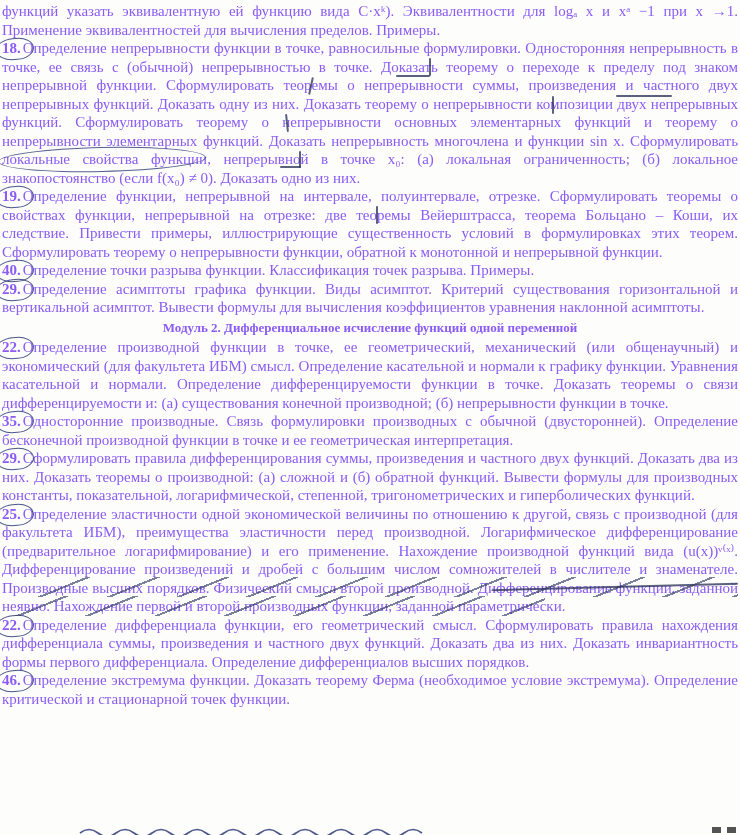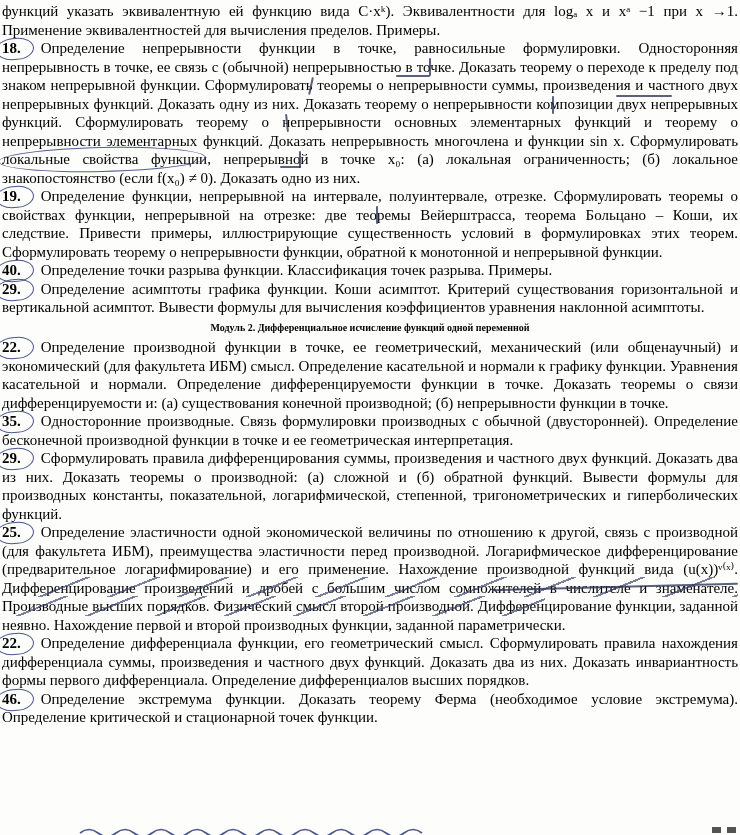--- a/index.html
+++ b/index.html
@@ -1,34 +1,34 @@
 <!DOCTYPE html>
 <html lang="ru"><head>
 <meta charset="utf-8">
 <style>
   html,body{margin:0;padding:0;background:#e8e8e8;}
   .page{
     position:relative;
     width:740px;height:835px;
     margin:0 auto;
     background:#fdfdfc;
-    color:#000000;
+    color:#8b5cf6;
     font-family:"Liberation Serif","DejaVu Serif",serif;
     font-size:15px;
     line-height:18.5px;
     overflow:hidden;
     box-sizing:border-box;
     padding:2px 2px 0 2px;
   }
   p.para{margin:0;text-align:justify;}
   .item{position:relative;}
-  .num{font-weight:700;padding-right:20px;}
+  .num{font-weight:700;padding-right:2px;}
   .module{
     text-align:center;font-weight:700;margin:2px 0 1px 0;
-    font-size:10px;line-height:18.5px;
+    font-size:13px;line-height:18.5px;
   }
   
   .pen{position:absolute;pointer-events:none;z-index:3;}
   .pen-ellipse{
     position:absolute;left:-6px;top:-1px;width:36px;height:20px;
     border:1.8px solid rgba(44,58,118,.85);
     border-radius:50% / 55%;
     transform:rotate(-5deg);
     pointer-events:none;z-index:3;
   }
@@ -62,21 +62,21 @@
     <b class="num">19.</b><span>Определение функции, непрерывной на интервале, полуинтервале, отрезке. Сформулировать теоремы о свойствах функции, непрерывной на отрезке: две теоремы Вейерштрасса, теорема Больцано – Коши, их следствие. Привести примеры, иллюстрирующие существенность условий в формулировках этих теорем. Сформулировать теорему о непрерывности функции, обратной к монотонной и непрерывной функции.</span>
   </p>
 
   <p class="para item">
     <span class="pen-ellipse"></span>
     <b class="num">40.</b><span>Определение точки разрыва функции. Классификация точек разрыва. Примеры.</span>
   </p>
 
   <p class="para item">
     <span class="pen-ellipse"></span>
-    <b class="num">29.</b><span>Определение асимптоты графика функции. Коши асимптот. Критерий существования горизонтальной и вертикальной асимптот. Вывести формулы для вычисления коэффициентов уравнения наклонной асимптоты.</span>
+    <b class="num">29.</b><span>Определение асимптоты графика функции. Виды асимптот. Критерий существования горизонтальной и вертикальной асимптот. Вывести формулы для вычисления коэффициентов уравнения наклонной асимптоты.</span>
   </p>
 
   <p class="module">Модуль 2. Дифференциальное исчисление функций одной переменной</p>
 
   <p class="para item">
     <span class="pen-ellipse"></span>
     <b class="num">22.</b><span>Определение производной функции в точке, ее геометрический, механический (или общенаучный) и экономический (для факультета ИБМ) смысл. Определение касательной и нормали к графику функции. Уравнения касательной и нормали. Определение дифференцируемости функции в точке. Доказать теоремы о связи дифференцируемости и: (а) существования конечной производной; (б) непрерывности функции в точке.</span>
   </p>
 
   <p class="para item">

